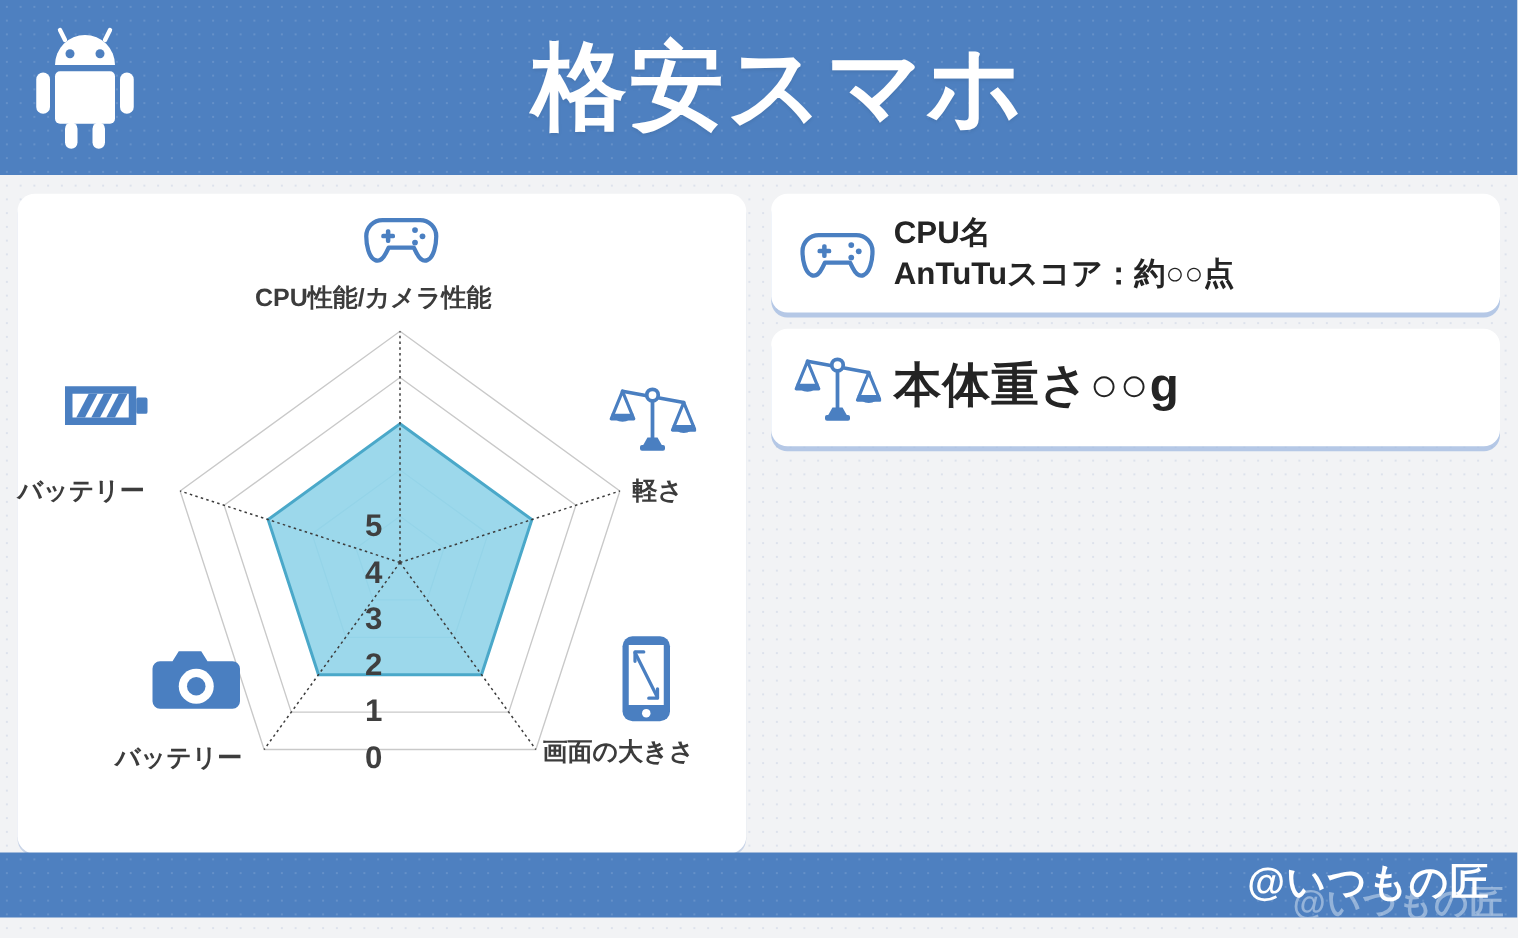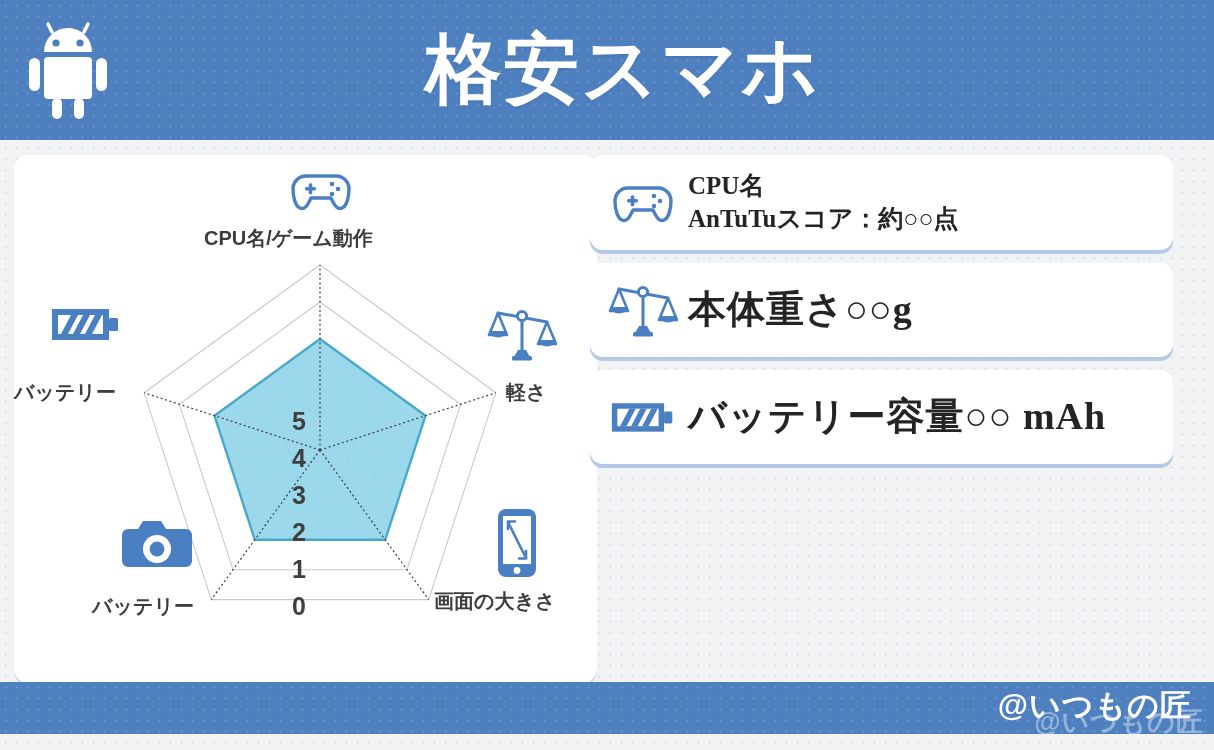--- a/index.html
+++ b/index.html
@@ -66,21 +66,21 @@
   .axis-label{
     position:absolute;color:#3c3c3c;font-size:20px;font-weight:bold;
     white-space:nowrap;
   }
   .tick{
     position:absolute;color:#3f3f3f;font-size:25px;font-weight:bold;
     text-align:right;width:30px;
   }
   
   .spec-list{
-    position:absolute;left:590px;top:155px;width:583px;height:528px;font-family:Liberation Serif, serif;
+    position:absolute;left:617px;top:155px;width:583px;height:528px;
   }
   .spec-row{
     position:relative;
     background:#fff;border-radius:13px;
     box-shadow:0 4px 0 rgba(160,186,224,.75);
     margin-bottom:13px;
     display:flex;align-items:center;
     padding:0 14px;
     box-sizing:border-box;
   }
@@ -156,21 +156,21 @@
   <div class="tick" style="left:262px;top:437px;">0</div>
 
   <svg class="axis-icon" style="left:276px;top:12px;width:62px;height:48px;" viewBox="0 0 62 48">
     <path d="M16 9 h30 a13 13 0 0 1 13 13 c0 7 -2 17 -7 19 c-4 2 -7 -2 -9 -6 l-2 -4 h-20 l-2 4 c-2 4 -5 8 -9 6 c-5 -2 -7 -12 -7 -19 a13 13 0 0 1 13 -13 z" fill="none" stroke="#4a7fc1" stroke-width="3.4" stroke-linejoin="round"></path>
     <rect x="15" y="20" width="11" height="3.6" rx="1.5" fill="#4a7fc1"></rect>
     <rect x="18.7" y="16.3" width="3.6" height="11" rx="1.5" fill="#4a7fc1"></rect>
     <circle cx="42" cy="17" r="2.3" fill="#4a7fc1"></circle>
     <circle cx="48" cy="22" r="2.3" fill="#4a7fc1"></circle>
     <circle cx="42" cy="27" r="2.3" fill="#4a7fc1"></circle>
   </svg>
-  <div class="axis-label" style="left:190px;top:70px;">CPU名/ゲーム動作</div>
+  <div class="axis-label" style="left:190px;top:70px;">CPU性能/カメラ性能</div>
 
   <svg class="axis-icon" style="left:473px;top:146px;width:70px;height:66px;" viewBox="0 0 70 66">
     <g stroke="#4a7fc1" stroke-width="3" fill="none" stroke-linecap="round">
       <line x1="11" y1="12" x2="60" y2="21"></line>
       <line x1="35" y1="16" x2="35" y2="50"></line>
     </g>
     <circle cx="35" cy="15" r="4.6" fill="#fff" stroke="#4a7fc1" stroke-width="3"></circle>
     <path d="M11 12 L2 34 h18 z" fill="none" stroke="#4a7fc1" stroke-width="2.6" stroke-linejoin="round"></path>
     <path d="M2 30 a9.5 9.5 0 0 0 18 0 z" fill="#4a7fc1"></path>
     <path d="M60 21 L51 43 h18 z" fill="none" stroke="#4a7fc1" stroke-width="2.6" stroke-linejoin="round"></path>
@@ -247,36 +247,19 @@
         <rect x="25" y="55" width="20" height="4.5" rx="1.6" fill="#4a7fc1"></rect>
       </svg>
     </div>
     <div class="spec-text">
       <div class="line big">本体重さ○○g</div>
     </div>
   </div>
 
 
 
-  <div class="spec-row one-line">
-    <div class="spec-icon">
-      <svg viewBox="0 0 72 48" width="66" height="44">
-        <rect x="2" y="9" width="57" height="31" fill="#4a7fc1"></rect>
-        <rect x="59" y="18" width="9" height="13" rx="1.5" fill="#4a7fc1"></rect>
-        <rect x="8" y="15" width="45" height="19" fill="#ffffff"></rect>
-        <g fill="#4a7fc1">
-          <polygon points="11,34 21,15 28,15 18,34"></polygon>
-          <polygon points="23,34 33,15 40,15 30,34"></polygon>
-          <polygon points="35,34 45,15 52,15 42,34"></polygon>
-        </g>
-      </svg>
-    </div>
-    <div class="spec-text">
-      <div class="line big">バッテリー容量○○ mAh</div>
-    </div>
-  </div>
 </div>
 
 <div class="footer">
   <div class="hdots"></div>
   <div class="footer-handle">@いつもの匠</div>
   <div class="footer-watermark">@いつもの匠</div>
 </div>
 
 </body></html>

